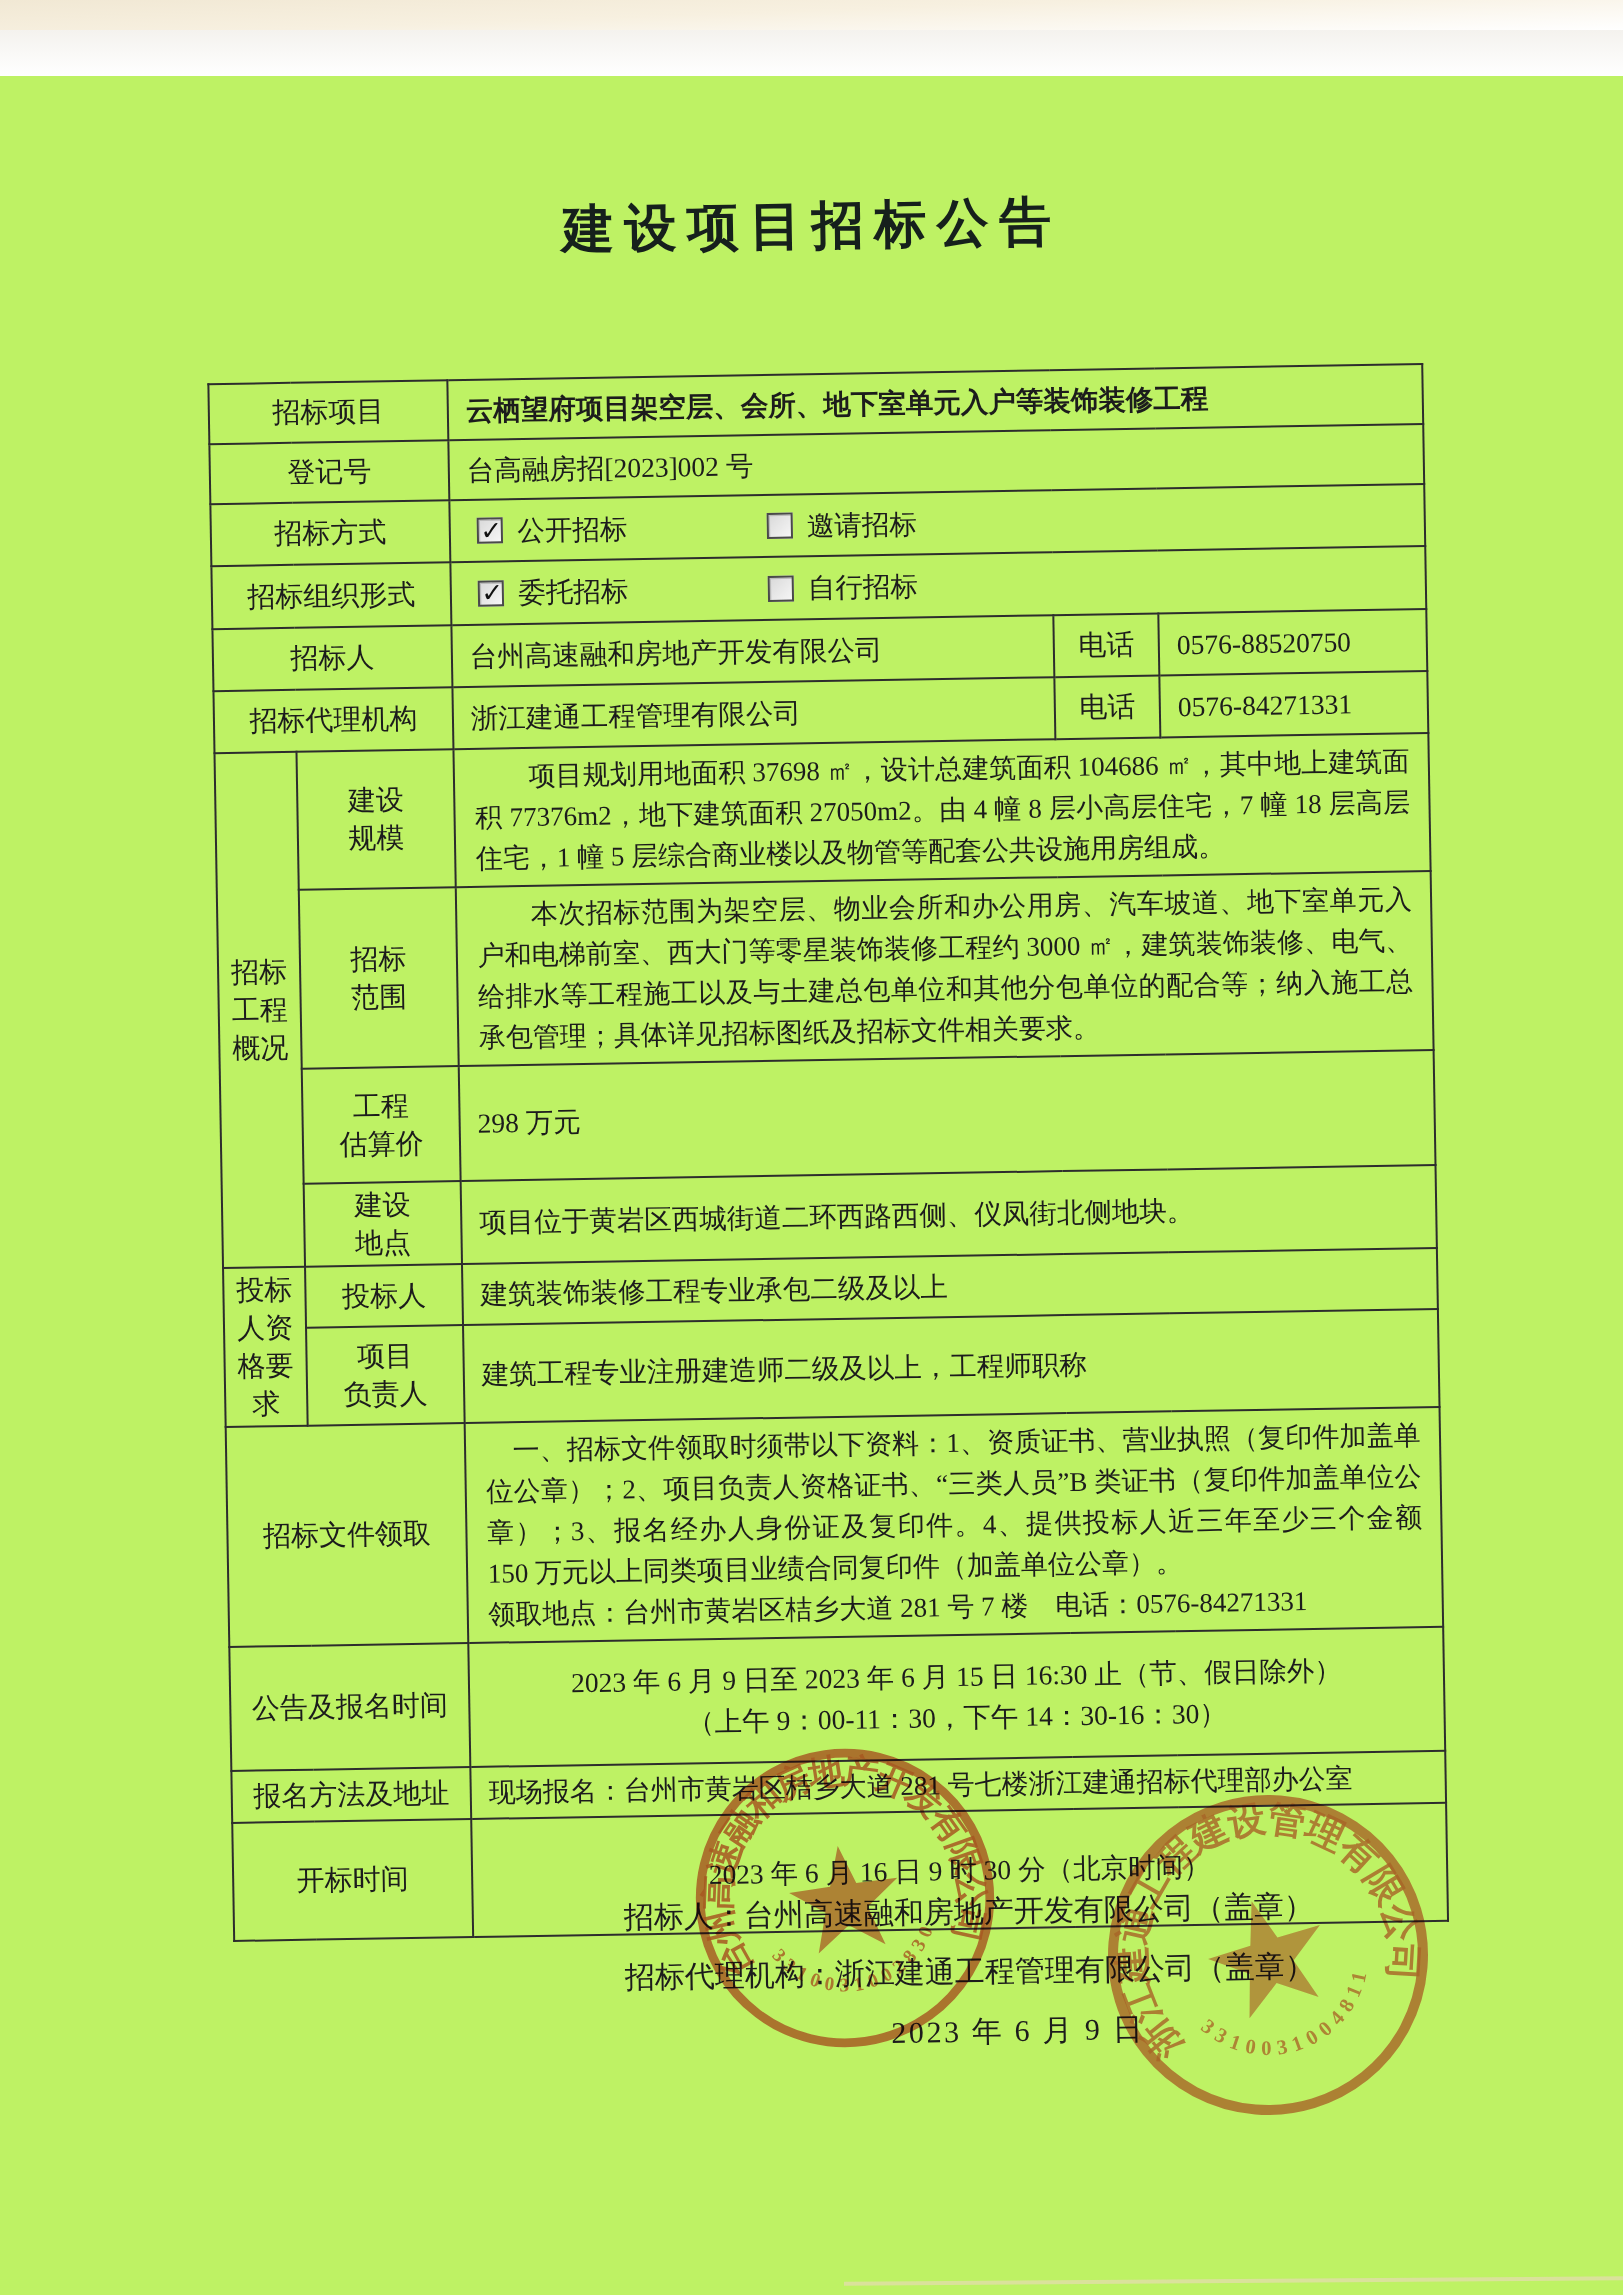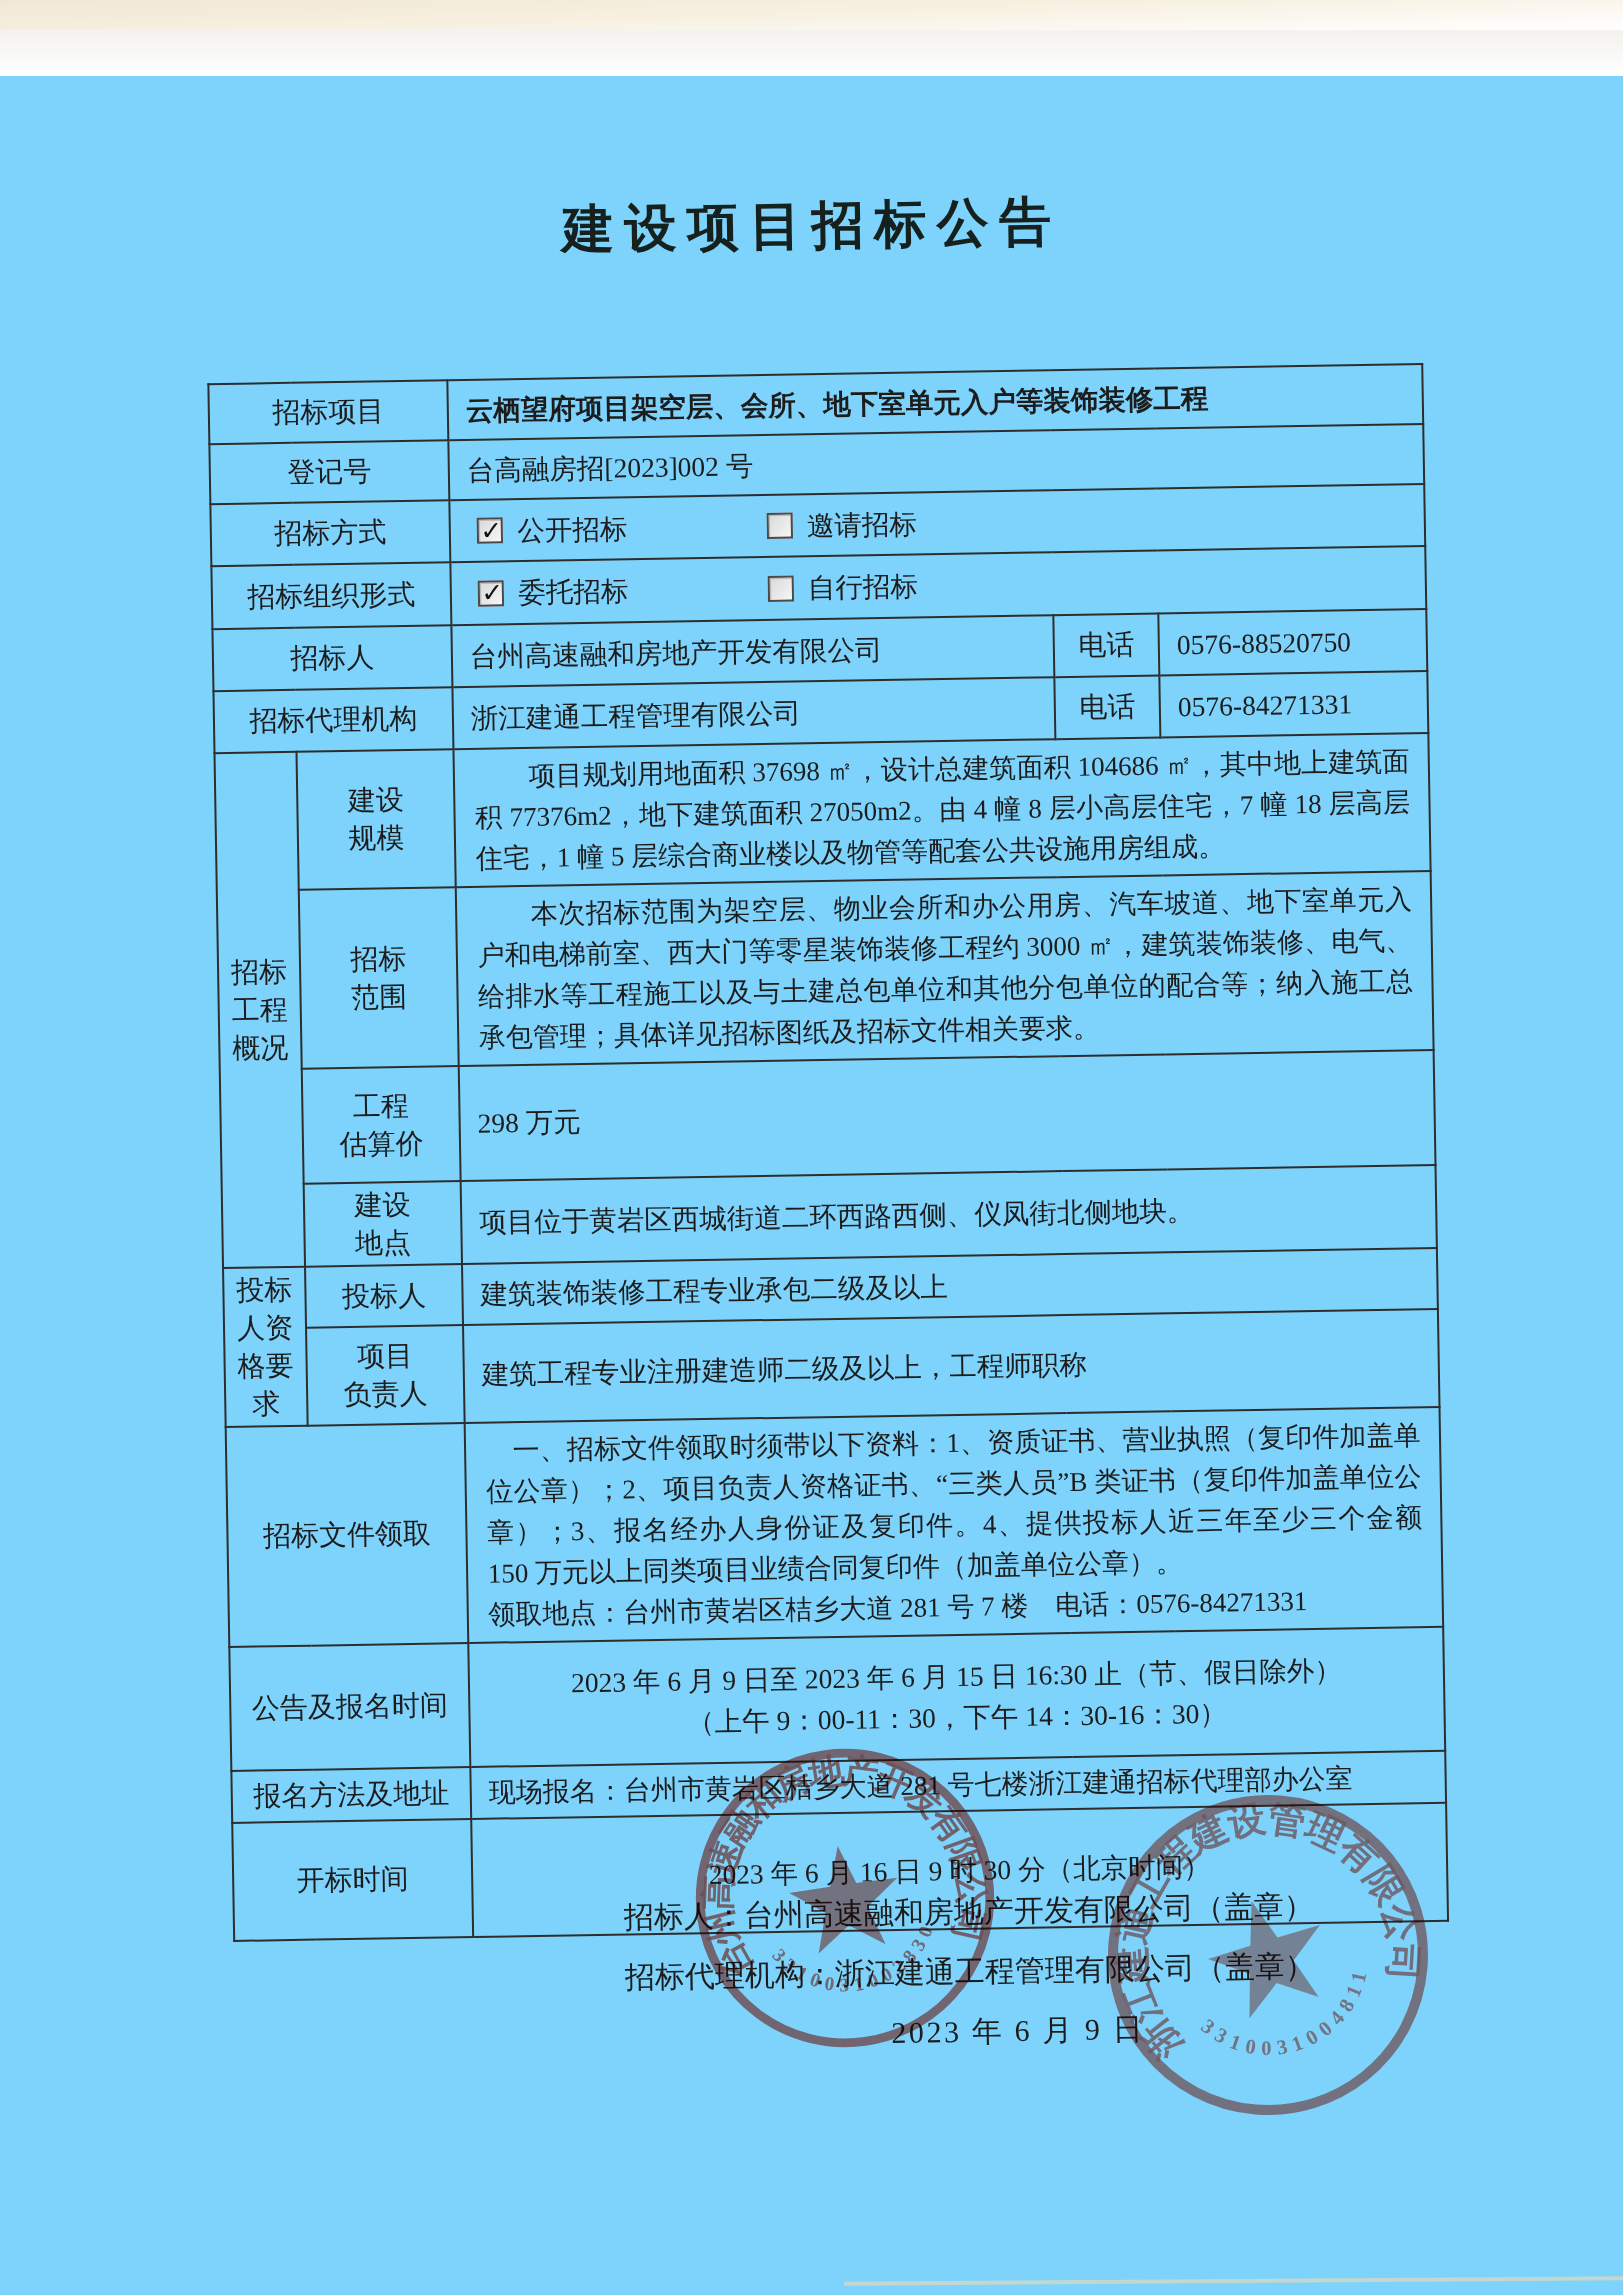--- a/index.html
+++ b/index.html
@@ -1,18 +1,18 @@
 <!DOCTYPE html>
 <html style="font-size:10.5px"><head>
 <meta charset="utf-8">
 <style>
   html,body{margin:0;padding:0;}
   body{width:1623px;height:2295px;background:#ffffff;position:relative;
        font-family:"Liberation Serif","DejaVu Serif",serif;color:#1c1c1c;}
-  .page{position:absolute;inset:0;overflow:hidden;background:#7dd3fc;}
+  .page{position:absolute;inset:0;overflow:hidden;background:#bef264;}
   .scan-top{position:absolute;top:0;left:0;width:1623px;height:30px;
     background:linear-gradient(178deg,#f1e8d4 0%,#f7f0e0 45%,#ffffff 100%);}
   .scan-top2{position:absolute;top:30px;left:0;width:1623px;height:46px;
     background:linear-gradient(to bottom,#f4f2ee,#ffffff);}
   .scan-bottom{position:absolute;top:2279px;left:844px;width:779px;height:3.9px;
     background:#ead9b8;opacity:.65;transform:rotate(-0.4deg);}
   .content{position:absolute;left:219px;top:0;width:1214px;height:2225px;
     transform:rotate(-0.95deg);transform-origin:609px 1080px;}
   .title{position:absolute;top:191px;left:0;width:100%;margin:0;text-align:center;
     font-size:52px;font-weight:bold;letter-spacing:10.5px;color:#16201c;}

